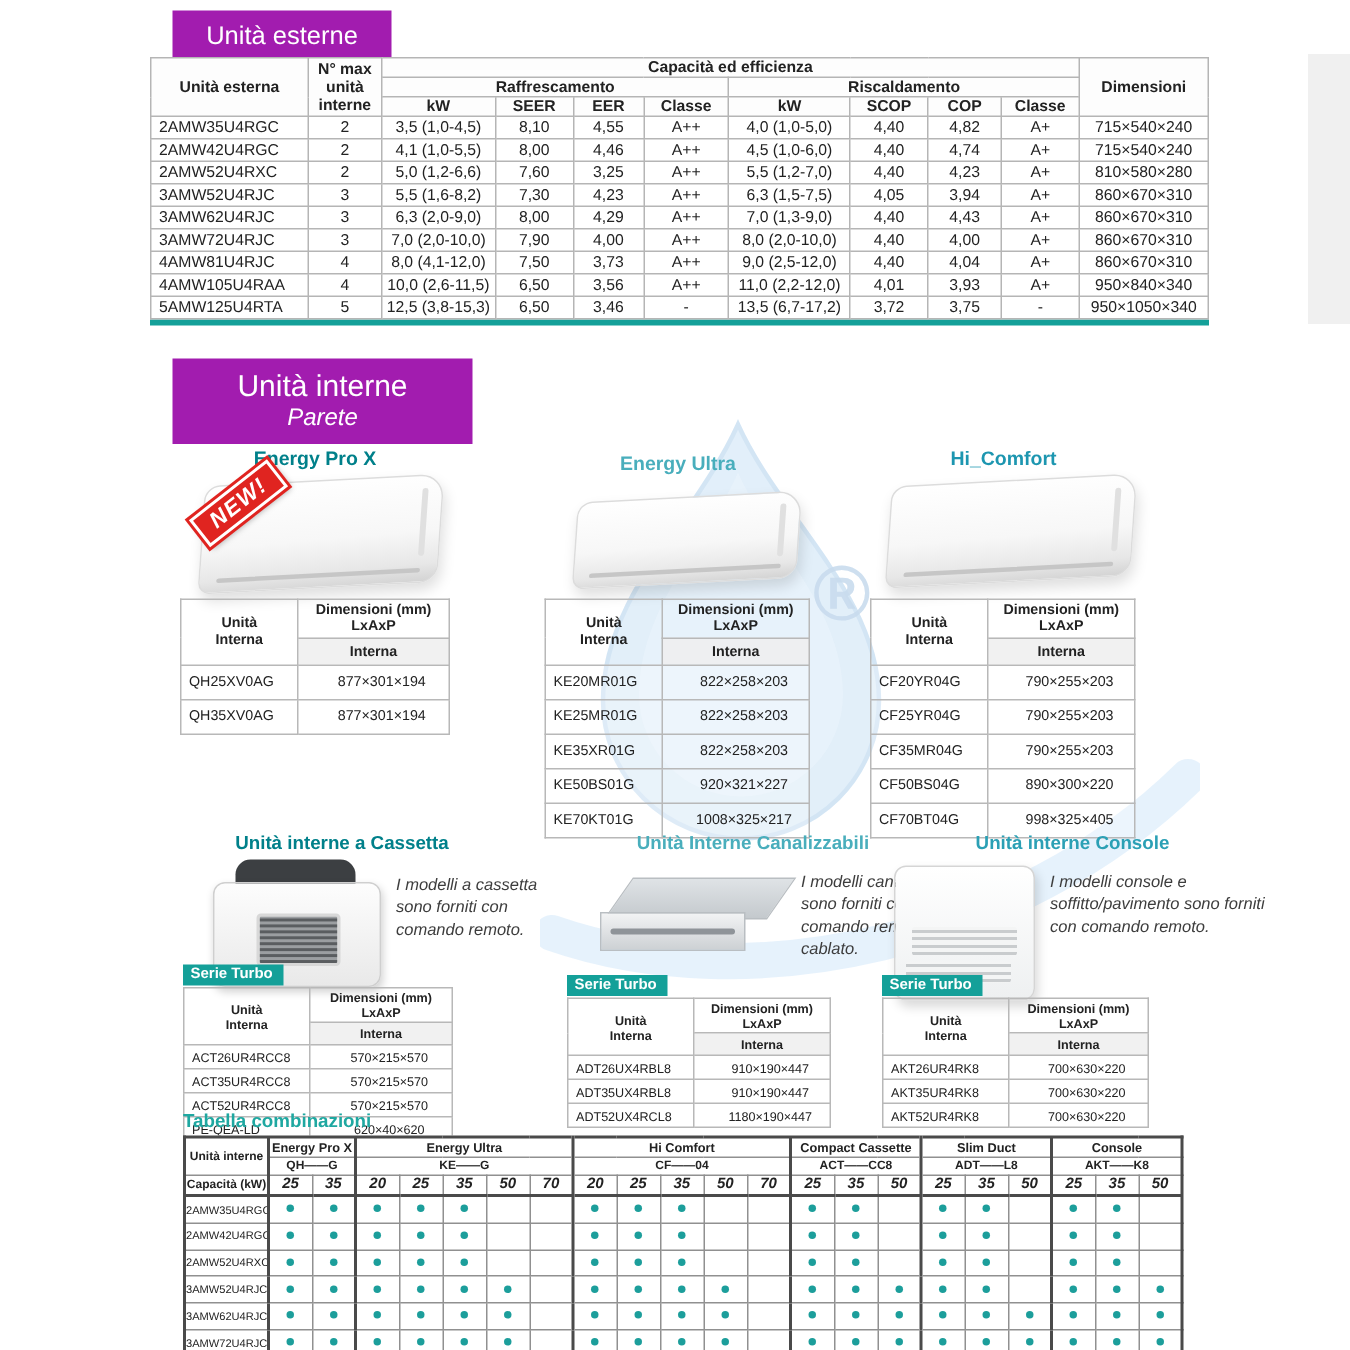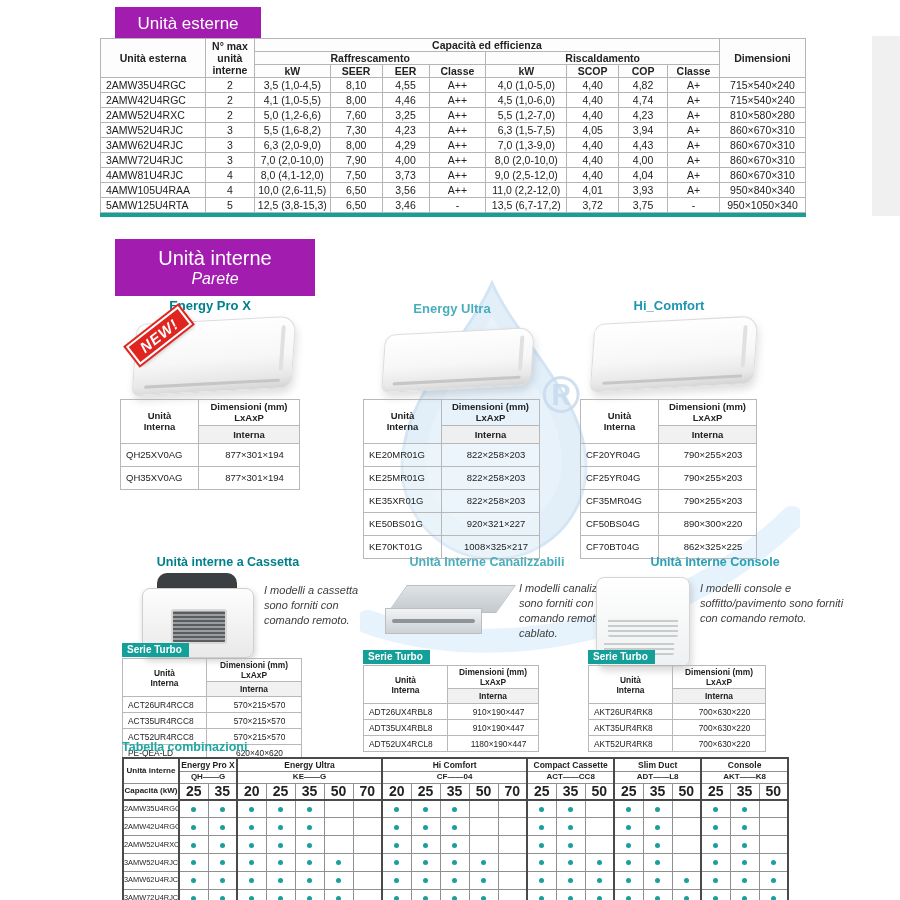--- a/index.html
+++ b/index.html
@@ -85,21 +85,21 @@
                padding:1px 7px 2px 5px;display:inline-block;}
 
   
   #combo-heading{left:122px;top:740px;font-weight:bold;font-size:12.5px;color:#1FA8A1;z-index:1;}
   #combo-wrap{left:122px;top:757px;z-index:1;}
   #combo-table{border-collapse:collapse;table-layout:fixed;width:667px;background:#fff;border:2px solid #4a4a4a;}
   #combo-table th,#combo-table td{border:1px solid #909090;text-align:center;padding:0;line-height:1.05;
                                   overflow:hidden;white-space:nowrap;}
   #combo-table .grp{font-weight:bold;font-size:8.5px;height:12px;}
   #combo-table .code{font-weight:bold;font-size:8px;height:11px;}
-  #combo-table .sz{font-weight:bold;font-size:14px;height:12px;}
+  #combo-table .sz{font-weight:bold;font-size:10px;height:12px;font-style:italic;}
   #combo-table .lblh{font-weight:bold;font-size:8px;}
   #combo-table .modr{font-weight:normal;font-size:7.4px;}
   #combo-table .dc{height:11px;}
   #combo-table .bl{border-left:2px solid #4a4a4a;}
   #combo-table .capline th{border-bottom:2px solid #4a4a4a;}
   .dot{display:inline-block;width:5px;height:5px;border-radius:50%;background:#1C9E9B;vertical-align:middle;}
 </style>
 </head>
 <body>
 
@@ -394,21 +394,21 @@
           <tr>
             <td class="mod">CF35MR04G</td>
             <td>790×255×203</td>
           </tr>
           <tr>
             <td class="mod">CF50BS04G</td>
             <td>890×300×220</td>
           </tr>
           <tr>
             <td class="mod">CF70BT04G</td>
-            <td>862×325×225</td>
+            <td>998×325×405</td>
           </tr>
         </tbody>
     </table>
   </div>
 
   <div class="sec" style="left:118px;top:555px;width:244px;">
     <div class="stitle" style="color:#00808A;width:220px;">Unità interne a Cassetta</div>
     <div class="ac-cassette" style="left:24px;top:18px;width:110px;height:86px;">
       <div class="dome"></div>
         <div class="panel"></div>
@@ -446,21 +446,21 @@
             <td>570×215×570</td>
           </tr>
           <tr>
             <td class="mod">PE-QEA-LD</td>
             <td>620×40×620</td>
           </tr>
         </tbody>
     </table>
   </div>
 
-  <div class="sec" style="left:363px;top:555px;width:248px;">
+  <div class="sec" style="left:378px;top:555px;width:248px;">
     <div class="stitle" style="color:#49AEBC;width:248px;">Unità Interne Canalizzabili</div>
     <div class="ac-duct" style="left:22px;top:30px;width:122px;height:48px;">
       <div class="top"></div>
         <div class="front"></div>
     </div>
     <div class="sdesc" style="left:156px;top:26px;width:108px;">I modelli canalizzabili sono forniti con comando remoto e cablato.</div>
     <div class="serie-badge" style="left:0;top:95px;">Serie Turbo</div>
     <table class="spec turbo abs" style="left:0;top:110px;width:176px;">
       <colgroup>
           <col style="width:84px">

